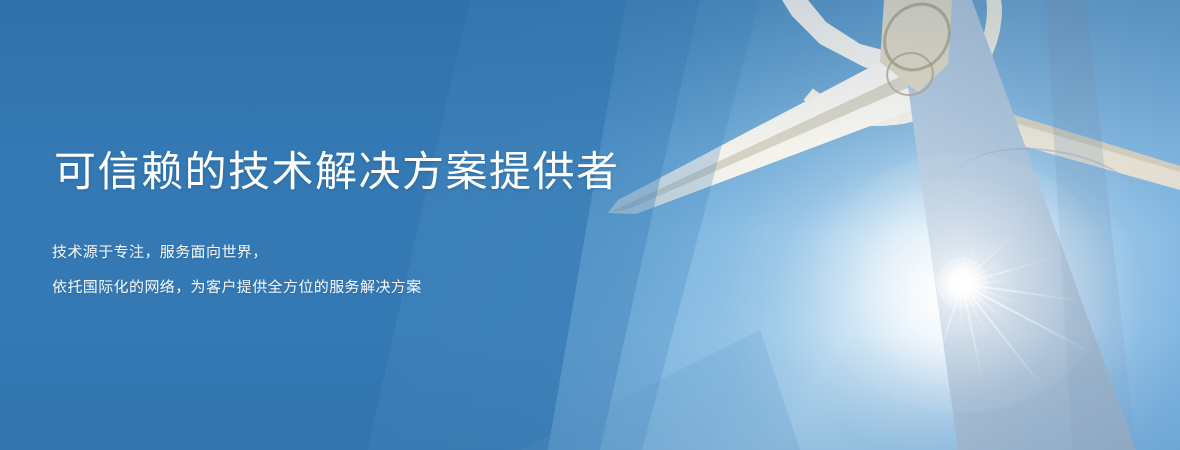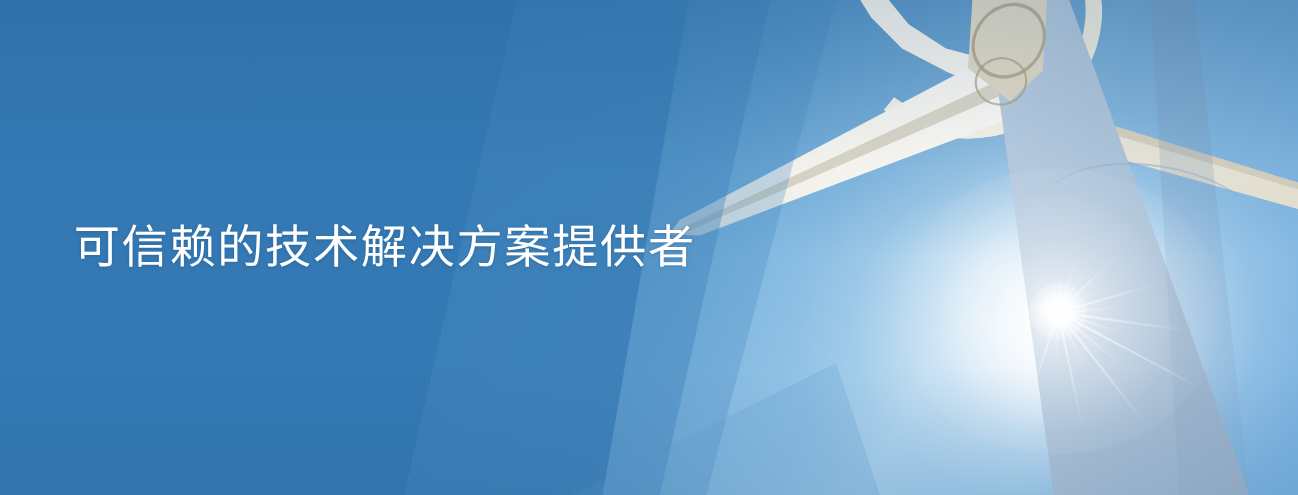--- a/index.html
+++ b/index.html
@@ -210,21 +210,21 @@
     left:52px;
     top:0;
     height:450px;
     width:640px;
     display:flex;
     flex-direction:column;
     justify-content:center;
     z-index:40;
   }
   .headline{
-    margin:15px;
+    margin:2px;
     font-size:42px;
     line-height:1.12;
     font-weight:400;
     color:#ffffff;
     letter-spacing:1.5px;
     white-space:nowrap;
     text-shadow:0 1px 3px rgba(12,52,92,0.25);
   }
   .sub{
     margin:36px 0 0 0;
@@ -300,15 +300,19 @@
   <div class="ov ov-wash"></div>
   <div class="ov ov-soft2"></div>
   <div class="ov ov-soft1"></div>
   <div class="ov ov-mid"></div>
   <div class="ov ov-solid"></div>
   <div class="ov ov-bottom-wedge"></div>
   <div class="ov ov-vignette"></div>
 
   <div class="content">
     <h1 class="headline">可信赖的技术解决方案提供者</h1>
+    <p class="sub">
+      <span class="sub-line">技术源于专注，服务面向世界，</span>
+      <span class="sub-line">依托国际化的网络，为客户提供全方位的服务解决方案</span>
+    </p>
   </div>
 
 </div>
 
 </body></html>

